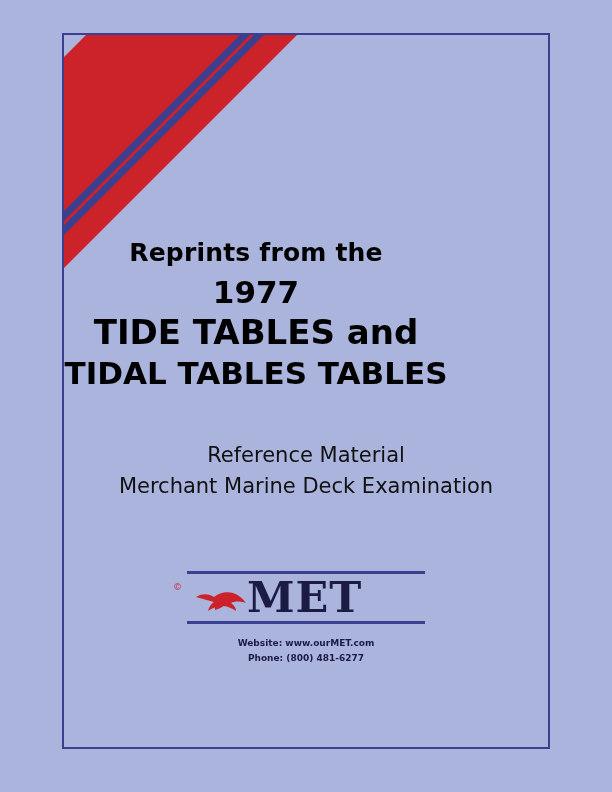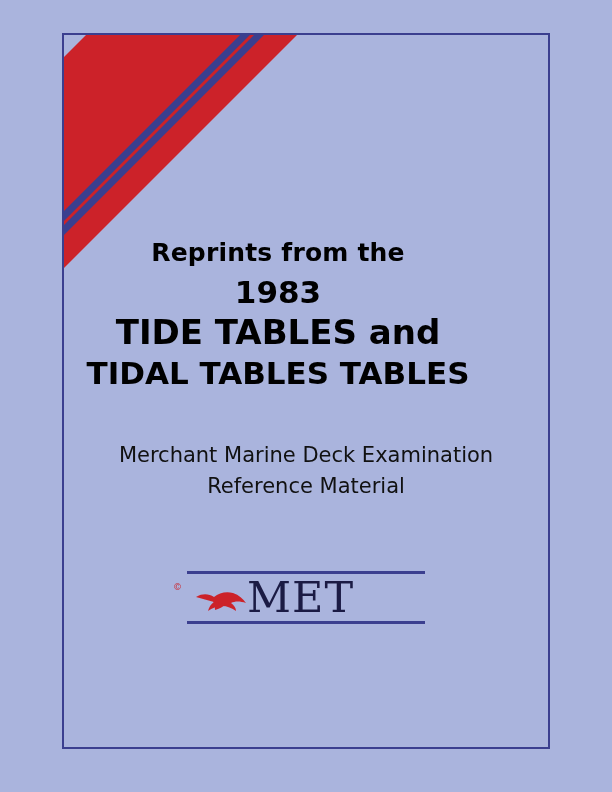--- a/index.html
+++ b/index.html
@@ -78,21 +78,21 @@
     top: -6px;
     width: 245px;
     height: 245px;
     background: #aab4dd;
     clip-path: polygon(0 0, 34px 0, 0 34px);
   }
 
   
   .titleblock {
     position: absolute;
-    left: 68px;
+    left: 46px;
     top: 236px;
     width: 420px;
     text-align: center;
     color: #000;
   }
   .title-line1 {
     font-size: 25px;
     font-weight: bold;
     letter-spacing: 0.2px;
     line-height: 34px;
@@ -172,21 +172,21 @@
     top: 18px;
     width: 56px;
     height: 32px;
   }
   .logo-text {
     position: absolute;
     left: 66px;
     top: 6px;
     font-family: "DejaVu Serif", serif;
     font-size: 43px;
-    font-weight: normal;
+    font-weight: bold;
     letter-spacing: 1px;
     color: #1b1b44;
     line-height: 50px;
   }
   .logo-contact {
     margin-top: 4px;
     color: #1b1b44;
     font-size: 9px;
     font-weight: bold;
     line-height: 15px;
@@ -201,36 +201,40 @@
 
   <div class="corner-deco">
     <div class="corner-red"></div>
     <div class="corner-notch"></div>
     <div class="corner-stripe stripe-a"></div>
     <div class="corner-stripe stripe-b"></div>
   </div>
 
   <div class="titleblock">
     <div class="title-line1">Reprints from the</div>
-    <div class="title-year">1983</div>
+    <div class="title-year">1977</div>
     <div class="title-line3">TIDE TABLES and</div>
     <div class="title-line4">TIDAL TABLES TABLES</div>
   </div>
 
   <div class="subtitle">
+    <div class="subtitle-line">Reference Material</div>
     <div class="subtitle-line">Merchant Marine Deck Examination</div>
-    <div class="subtitle-line">Reference Material</div>
   </div>
 
   <div class="logo-block">
     <div class="logo-mark">
       <div class="logo-rule-top"></div>
       <div class="logo-rule-bottom"></div>
       <div class="logo-copy">©</div>
       <svg class="logo-bird" viewBox="0 0 56 32">
         <path d="M3 13 C10 9, 16 10, 21 13 C26 9, 33 7, 40 9 C46 11, 50 15, 53 19 C47 17, 42 17, 38 19 C41 21, 43 24, 43 27 C39 24, 34 22, 29 22 C24 22, 19 24, 15 27 C16 23, 18 20, 21 18 C15 16, 9 15, 3 13 Z" fill="#cc2229"></path>
         <path d="M20 17 C24 19, 28 20, 33 20 C30 23, 26 25, 22 26 C22 23, 21 19, 20 17 Z" fill="#cc2229"></path>
       </svg>
       <div class="logo-text">MET</div>
     </div>
+    <div class="logo-contact">
+      <div>Website: www.ourMET.com</div>
+      <div>Phone: (800) 481-6277</div>
+    </div>
   </div>
 
 </div>
 
 </body></html>

